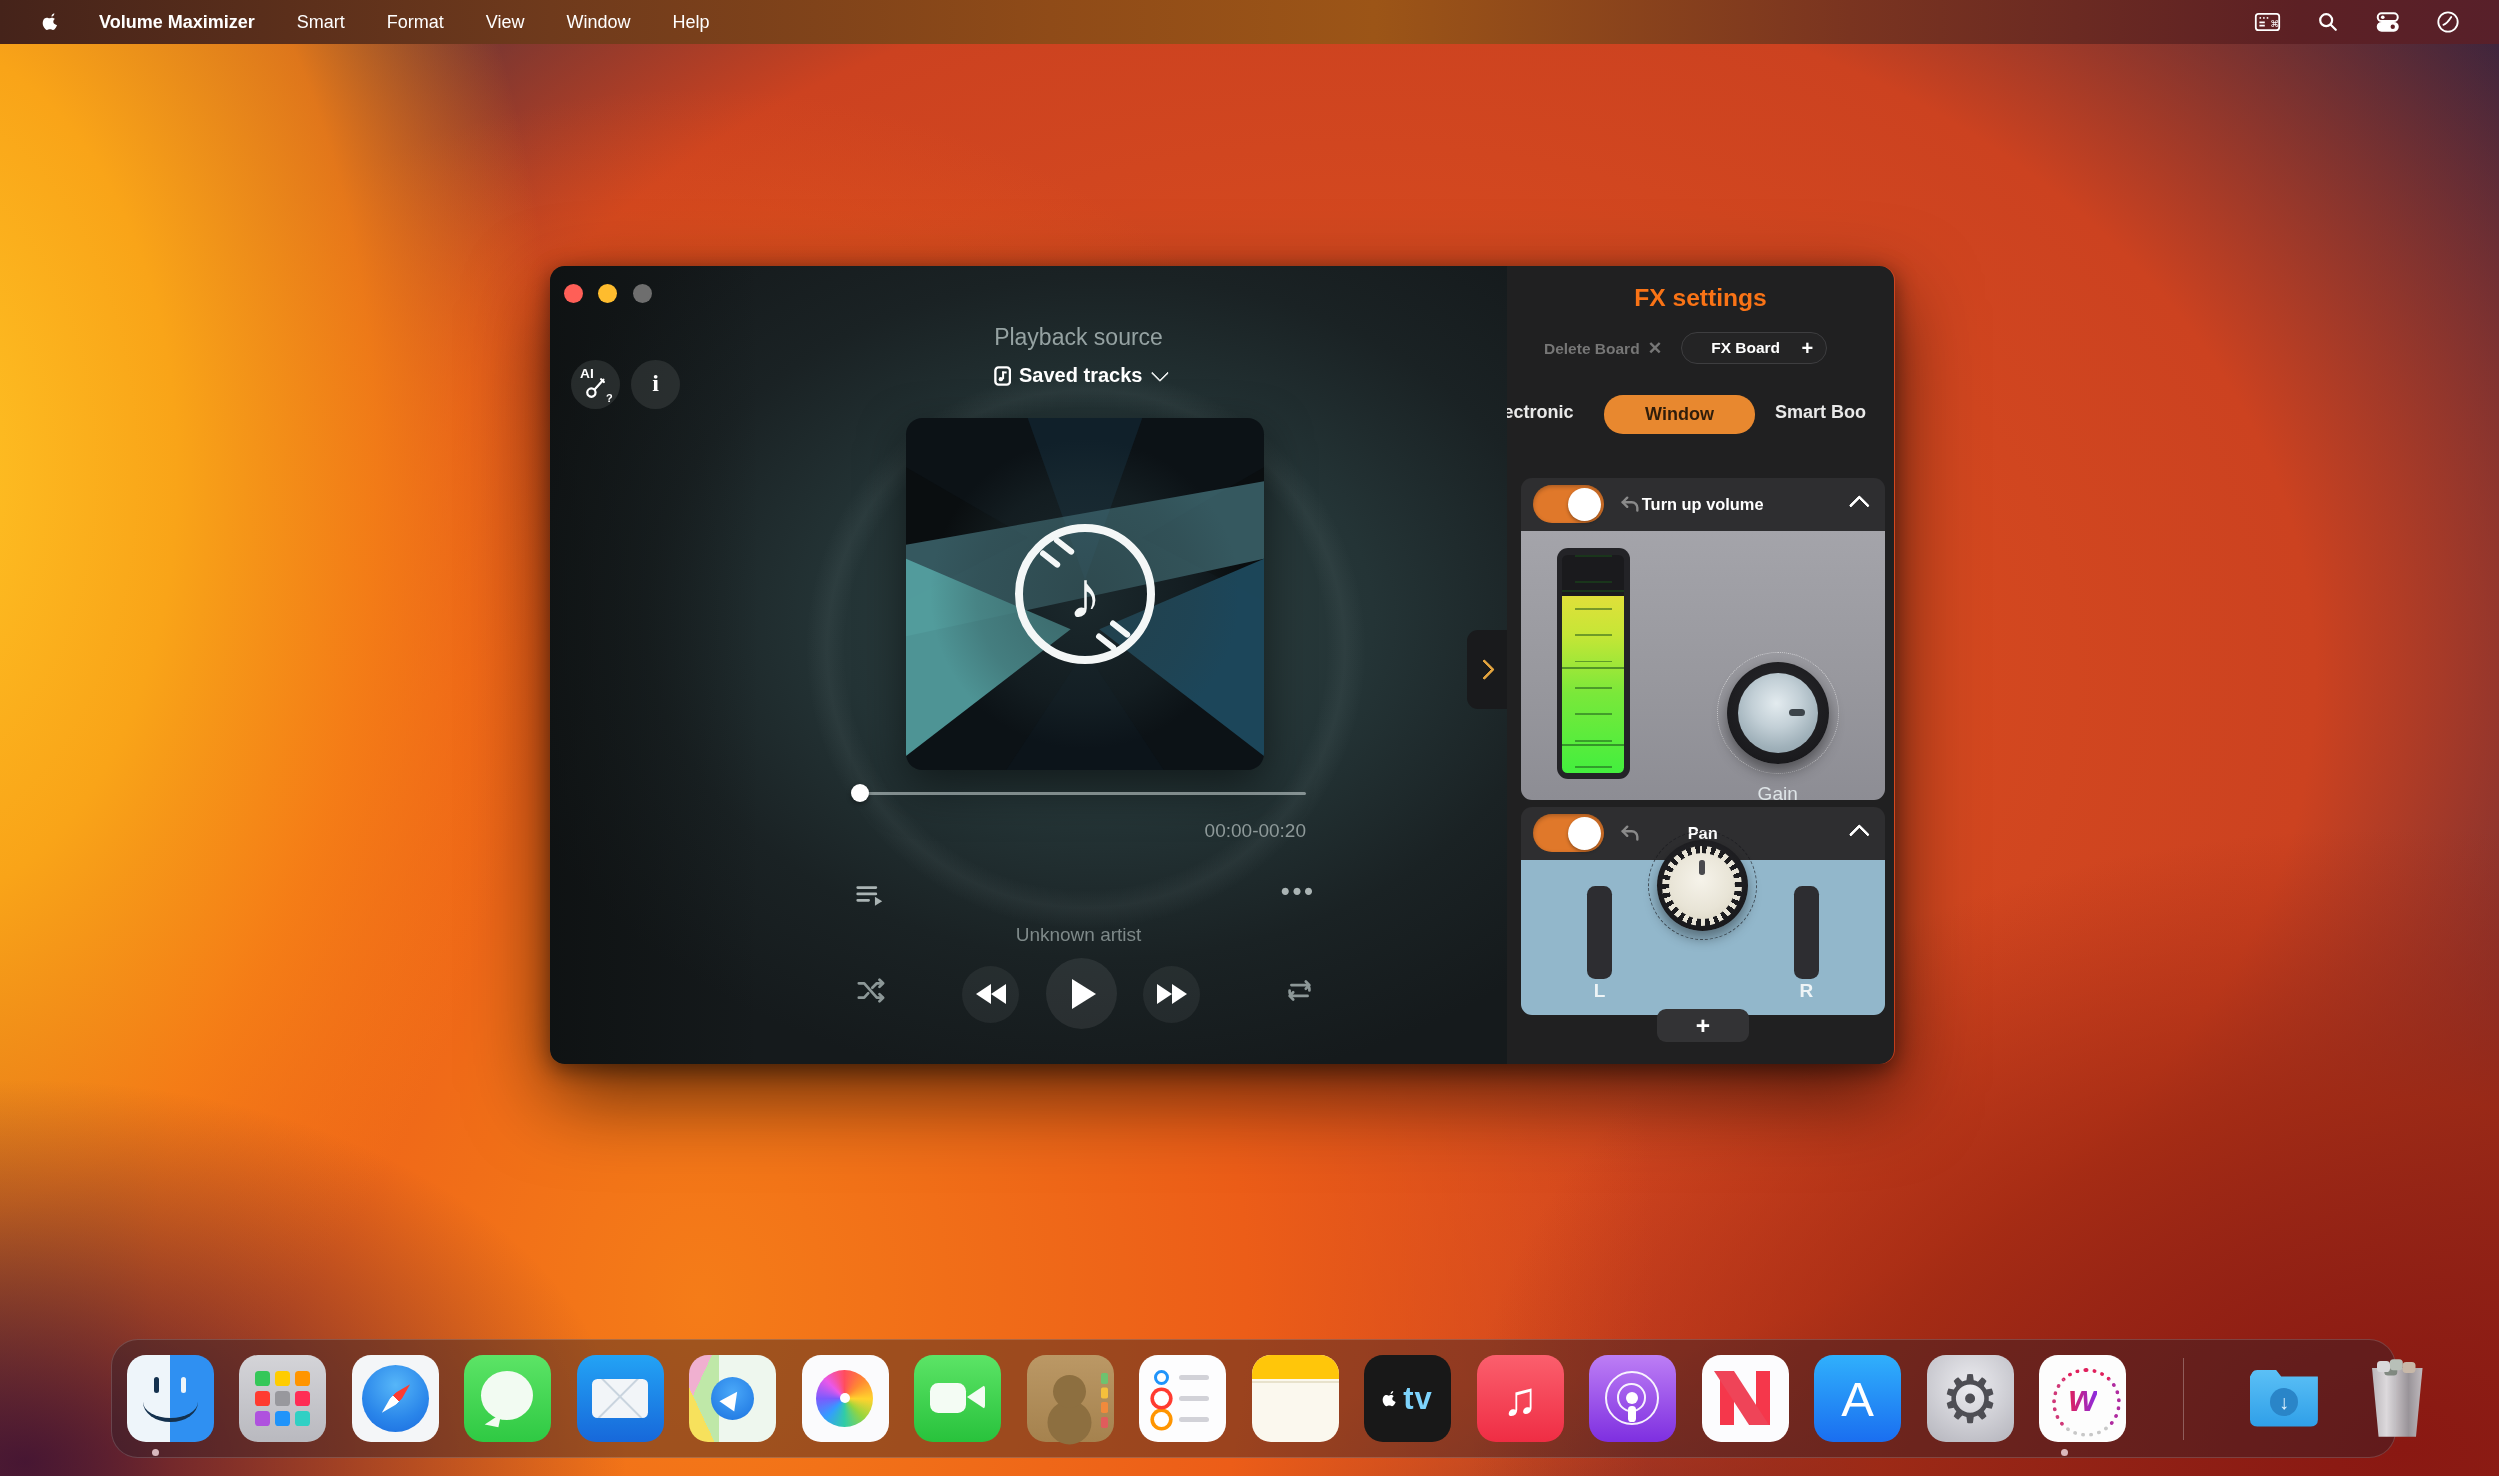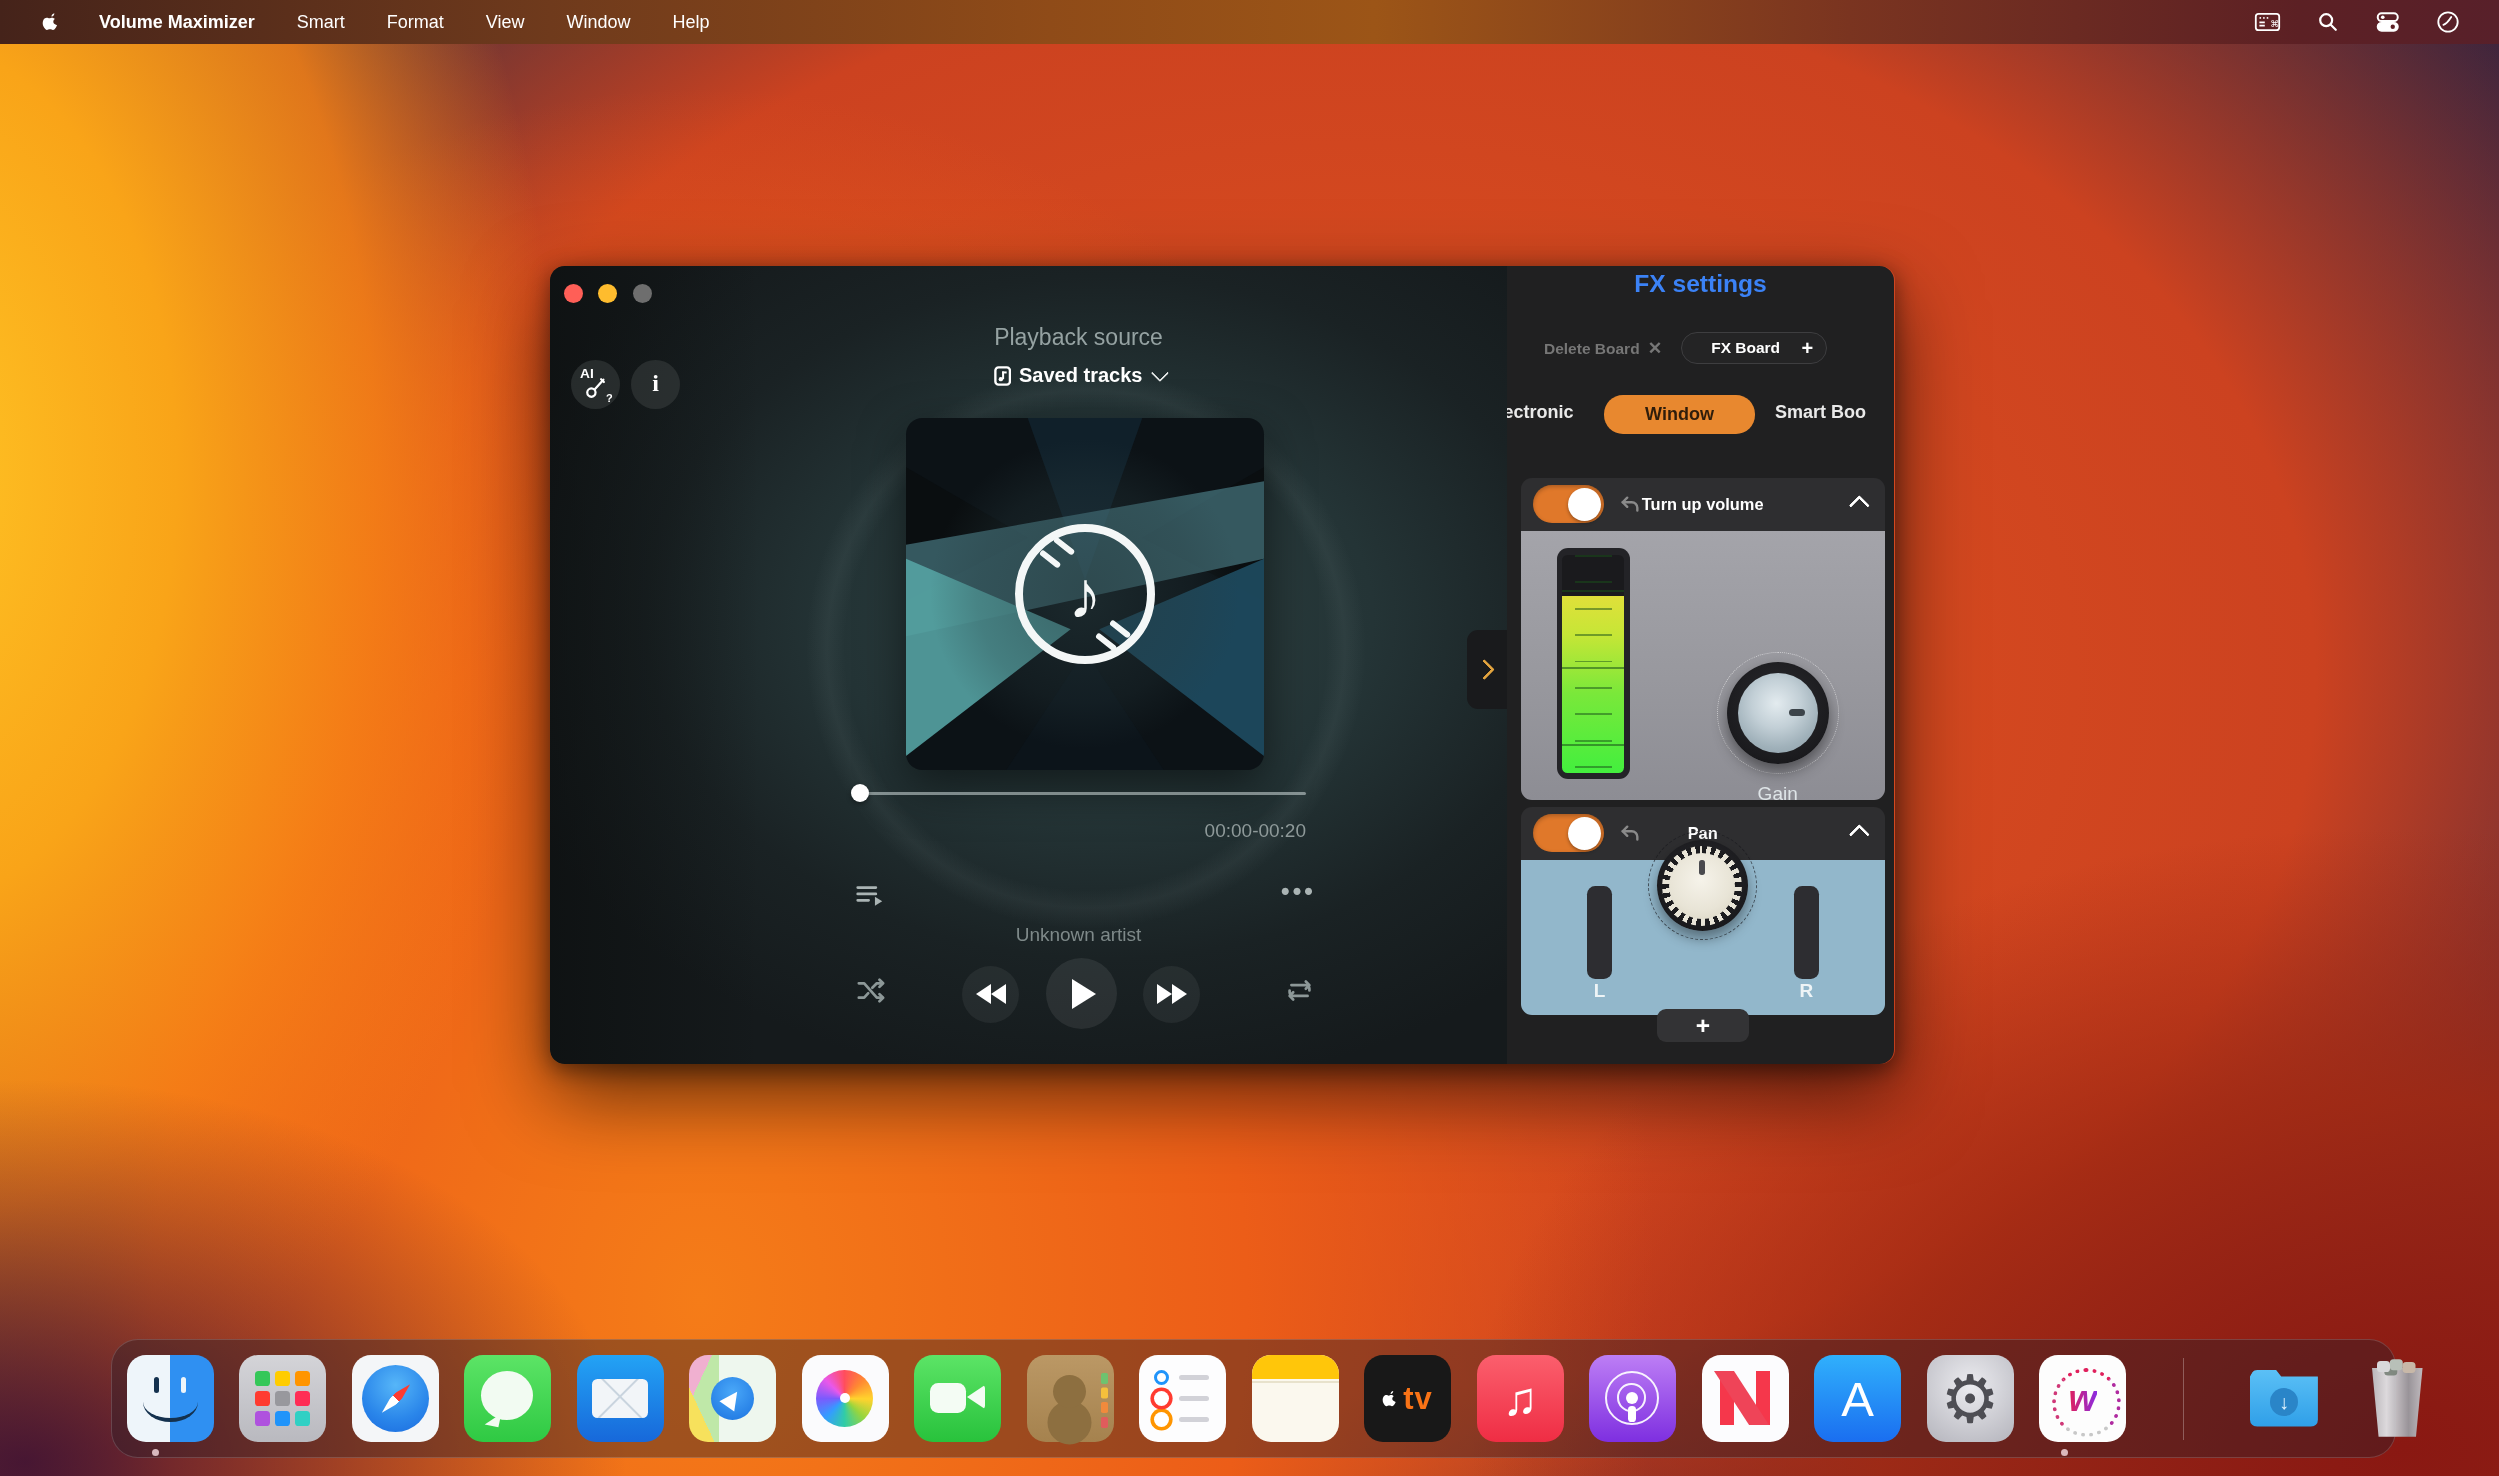--- a/index.html
+++ b/index.html
@@ -100,21 +100,21 @@
   .ic-shuffle { position:absolute; left:306px; top:24.6px; color:#8d9898; }
   .ic-repeat { position:absolute; left:734px; top:24.6px; color:#8d9898; }
 
   
   .drawer { position:absolute; left:917px; top:364px; width:40px; height:79px; background:#191a1c; border-radius:11px 0 0 11px; z-index:3;
     display:flex; align-items:center; justify-content:center; }
   .drawer .chev { width:14.6px; height:14.6px; border-right:3.6px solid #e2a33e; border-top:3.6px solid #e2a33e; transform:rotate(45deg); border-radius:1.8px; margin-right:5.5px; }
 
   
   .fx { position:absolute; left:957px; top:0; width:387px; height:798px; background:#202021; border-radius:0 14.6px 14.6px 0; overflow:hidden; z-index:2; }
-  .fx-title { position:absolute; left:0; top:4px; width:100%; text-align:center; font-size:24.6px; font-weight:bold; color:#3b82f6; }
+  .fx-title { position:absolute; left:0; top:18px; width:100%; text-align:center; font-size:24.6px; font-weight:bold; color:#f97316; }
   .delete-board { position:absolute; left:37px; top:72px; display:flex; align-items:center; gap:8px; color:#767676; font-weight:bold; font-size:15.5px; }
   .delete-x { font-size:17.3px; font-weight:bold; }
   .board-pill { position:absolute; left:174px; top:66px; width:146px; height:32px; border:1.8px solid #3e3e40; background:#242425; border-radius:16.4px;
     display:flex; align-items:center; justify-content:space-between; padding:0 12.8px; color:#fff; }
   .board-pill .bp-label { font-size:15.5px; font-weight:bold; margin-left:16.4px; }
   .board-pill .bp-plus { font-size:20px; font-weight:bold; }
 
   .tabs { position:absolute; left:0; top:129px; width:387px; height:40px; }
   .tab { position:absolute; top:7.3px; font-size:18px; font-weight:bold; color:#e9e9e9; white-space:nowrap; }
   .tab-left { left:-3.6px; }
@@ -221,21 +221,21 @@
   .ic-contacts::after { content:""; position:absolute; right:5.5px; top:18px; width:7.3px; height:11px; border-radius:1.8px; background:#6fc26f;
     box-shadow:0 14.6px 0 #f5c03c, 0 29px 0 #f08a3c, 0 44px 0 #e05c5c; }
   .ic-reminders { background:#fdfdfe; }
   .ic-reminders::before { content:""; position:absolute; left:14.6px; top:14.6px; width:9px; height:9px; border-radius:50%; border:3.6px solid #2094fa;
     box-shadow:0 21px 0 0 #fff, 0 21px 0 3.6px #ff3b30, 0 42px 0 0 #fff, 0 42px 0 3.6px #ff9500; }
   .ic-reminders::after { content:""; position:absolute; left:40px; top:20px; width:30px; height:4.6px; border-radius:2.7px; background:#d2d2d8;
     box-shadow:0 21px 0 #d2d2d8, 0 42px 0 #d2d2d8; }
   .ic-notes { background:linear-gradient(180deg,#fbf8ee 0 0), #fbf8ee; }
   .ic-notes::before { content:""; position:absolute; left:0; top:0; width:87px; height:24px; border-radius:19px 19px 0 0; background:#ffc60a; }
   .ic-notes::after { content:""; position:absolute; left:0; top:25.5px; width:87px; height:2.7px; background:#e8e2cc; }
-  .ic-appletv { background:#181818; display:flex; align-items:center; justify-content:center; gap:3.6px; color:#f97316; }
+  .ic-appletv { background:#181818; display:flex; align-items:center; justify-content:center; gap:3.6px; color:#7dd3fc; }
   .ic-appletv .tv-txt { font-size:31px; font-weight:bold; letter-spacing:0.9px; }
   .ic-music { background:linear-gradient(180deg,#fb5f6d,#ef2d44); display:flex; align-items:center; justify-content:center; }
   .ic-music .glyph { font-size:47px; color:#fff; }
   .ic-podcasts { background:linear-gradient(180deg,#bd7ef5,#7e2fe0); }
   .ic-podcasts::before { content:""; position:absolute; left:15.5px; top:15.5px; width:50px; height:50px; border-radius:50%; border:2.7px solid rgba(255,255,255,.92); }
   .ic-podcasts::after { content:""; position:absolute; left:28px; top:28px; width:24.6px; height:24.6px; border-radius:50%; border:2.7px solid rgba(255,255,255,.92); }
   .ic-podcasts .pod-core { position:absolute; left:37px; top:37px; width:12px; height:12px; border-radius:50%; background:#fff; }
   .ic-podcasts .pod-stem { position:absolute; left:39px; top:51px; width:8.2px; height:16.4px; border-radius:3.6px; background:#fff; }
   .ic-news { background:#fcfcfe; overflow:hidden; }
   .ic-news::before { content:""; position:absolute; left:18px; top:16.4px; width:14.6px; height:54px; background:#f5374b; box-shadow:36px 0 0 #f5374b; }

